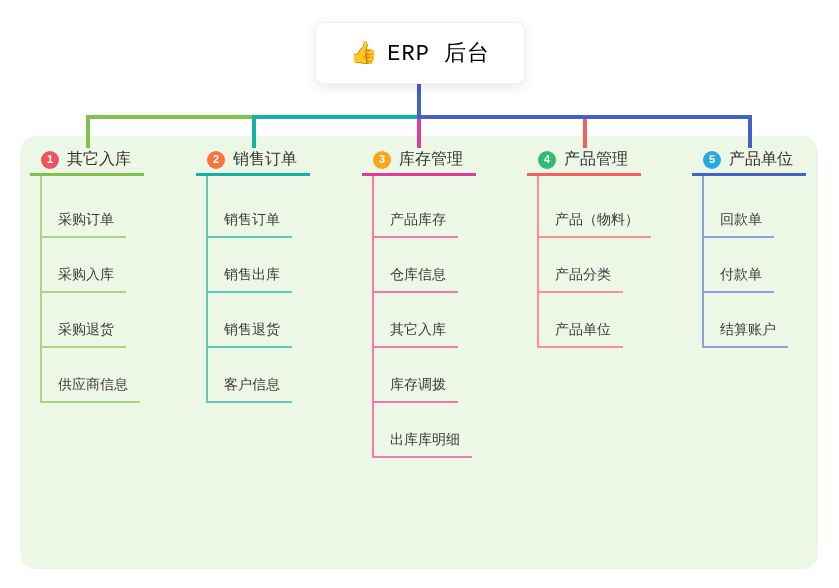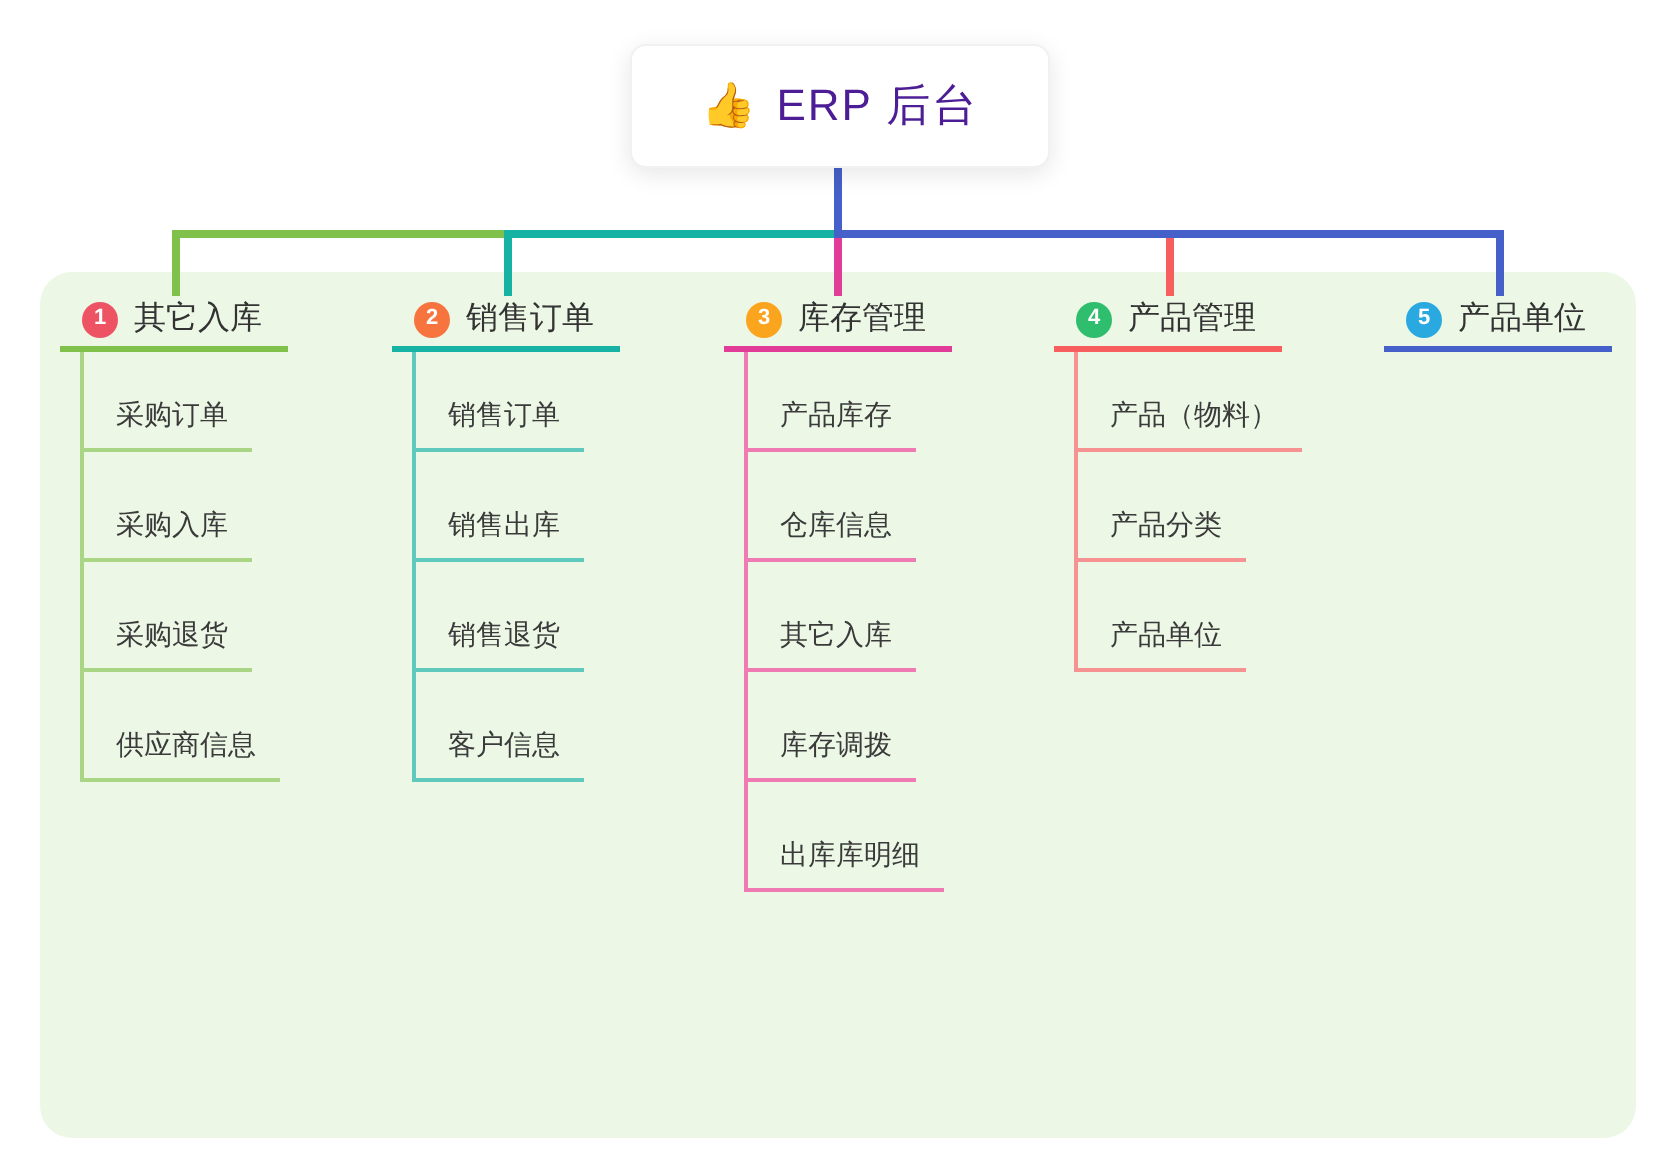--- a/index.html
+++ b/index.html
@@ -11,21 +11,21 @@
   }
   
   .root-card{
     position:absolute;left:315px;top:22px;width:208px;height:60px;
     background:#fff;border:1px solid #f1f1f1;border-radius:8px;
     box-shadow:0 3px 12px rgba(0,0,0,.10);
     display:flex;align-items:center;justify-content:center;gap:10px;
     z-index:3;
   }
   .root-card .emoji{font-size:22px;line-height:1;}
-  .root-card .root-label{font-size:22px;font-weight:500;color:#4c1d95;letter-spacing:1px;}
+  .root-card .root-label{font-size:22px;font-weight:500;color:#000000;letter-spacing:1px;font-family:Liberation Mono, monospace;}
   
   svg.wires{position:absolute;left:0;top:0;z-index:1;pointer-events:none;}
   
   .panel{
     position:absolute;left:20px;top:136px;width:798px;height:433px;
     background:#ecf7e6;border-radius:16px;z-index:0;
   }
   
   .branch{position:absolute;top:146px;z-index:2;}
   .col-1{left:30px;}  .col-2{left:196px;}  .col-3{left:362px;}
@@ -39,21 +39,21 @@
     width:18px;height:18px;border-radius:50%;flex:0 0 18px;
     background:var(--badge);color:#fff;font-size:11px;font-weight:bold;
     display:inline-flex;align-items:center;justify-content:center;line-height:1;
   }
   .branch-label{font-size:16px;color:#333;white-space:nowrap;}
   .children{
     margin-left:10px;width:max-content;
     border-left:2px solid var(--cline);
   }
   .row{height:55px;display:flex;align-items:flex-end;width:max-content;}
-  .row:first-child{height:50px;}
+  .row:first-child{height:62px;}
   .row-inner{
     width:max-content;border-bottom:2px solid var(--cline);
     padding:0 12px 7px 16px;font-size:14px;color:#3a3a3a;white-space:nowrap;
   }
 </style>
 </head>
 <body>
 
 <div class="root-card">
   <span class="emoji">👍</span>
@@ -153,13 +153,24 @@
         <span class="row-inner">产品单位</span>
       </div>
   </div>
 </div>
 
 <div class="branch col-5" style="--line: #4560c8; --cline: #8da2dc; --badge: #2aa9e0;">
   <div class="branch-title">
     <span class="badge">5</span>
     <span class="branch-label">产品单位</span>
   </div>
+  <div class="children">
+    <div class="row">
+        <span class="row-inner">回款单</span>
+      </div>
+    <div class="row">
+        <span class="row-inner">付款单</span>
+      </div>
+    <div class="row">
+        <span class="row-inner">结算账户</span>
+      </div>
+  </div>
 </div>
 
 </body></html>

